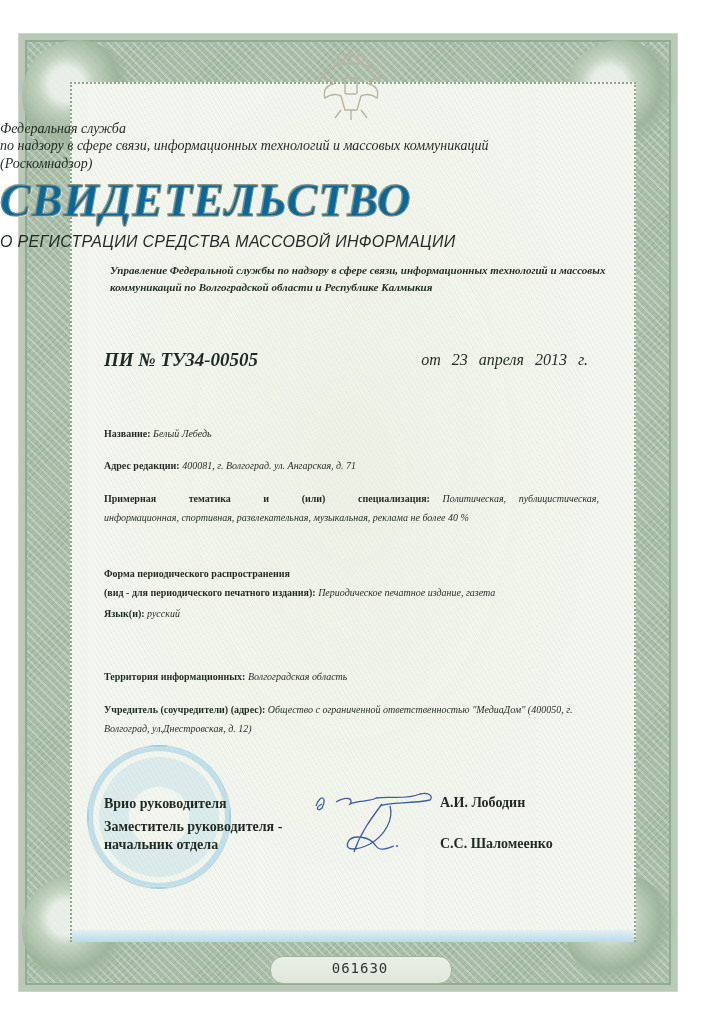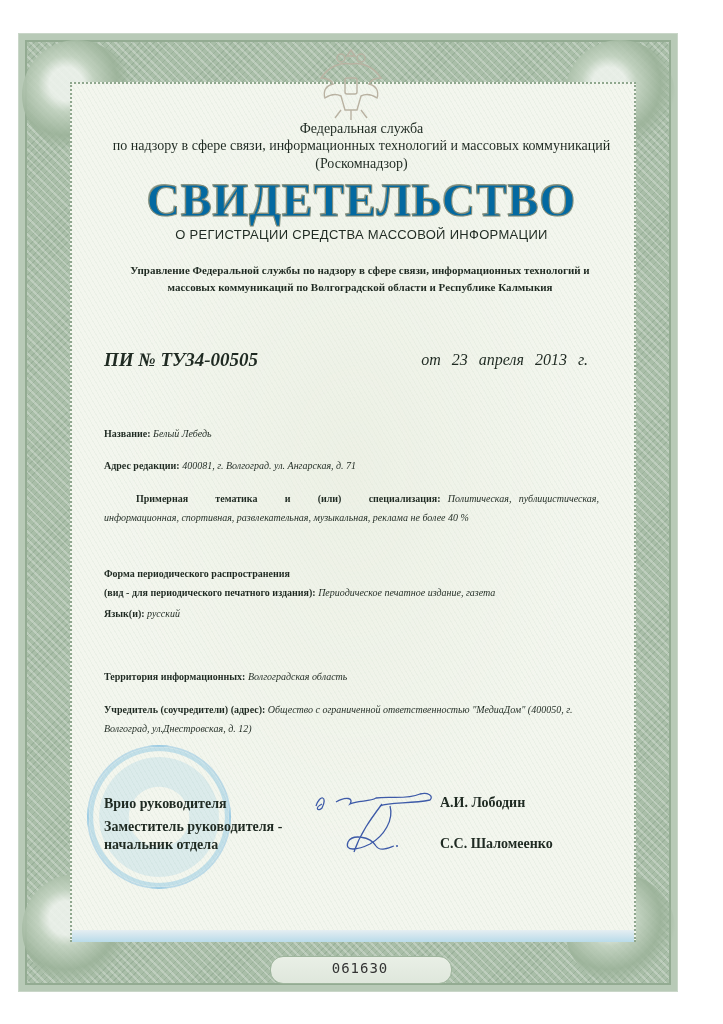--- a/index.html
+++ b/index.html
@@ -34,32 +34,32 @@
     border-left: 2px dotted #8fa78e; border-right: 2px dotted #8fa78e;
     border-top: 2px dotted #8fa78e;
   }
   .inner .bottom-band {
     position: absolute; left: 0; right: 0; bottom: 0; height: 12px;
     background: linear-gradient(#e5eef2, #b9dbe9);
   }
   .emblem {
     position: absolute; left: 311px; top: 44px; width: 80px; height: 80px;
   }
-  .text-block { position: absolute; left: 0; width: 723px; text-align: center; }
+  .text-block { position: absolute; left: 0; width: 723px; text-align: left; font-style: italic; }
   .agency-1 { top: 121px; font-size: 14px; }
   .agency-2 { top: 138px; font-size: 14px; }
   .agency-3 { top: 156px; font-size: 14px; }
   .doc-title {
     top: 174px; font-size: 46px; font-weight: bold; letter-spacing: 1px;
     color: #0369a1; -webkit-text-stroke: 1px #7e8a78;
     text-shadow: 1px 1px 0 #e6ebe0, -1px -1px 0 #9aa594;
   }
   .doc-subtitle {
-    top: 227px; font-family: "Liberation Sans", "DejaVu Sans", sans-serif;
-    font-size: 13px; letter-spacing: 0.3px;
+    top: 233px; font-family: "Liberation Sans", "DejaVu Sans", sans-serif;
+    font-size: 16px; letter-spacing: 0.3px;
   }
   .issuer {
     top: 262px; left: 110px; width: 500px; font-size: 11px; font-weight: bold; line-height: 17px;
   }
   .regline {
     position: absolute; top: 349px; left: 104px; width: 496px; height: 24px;
     font-style: italic; font-size: 19px;
   }
   .regline .num { position: absolute; left: 0; font-weight: bold; }
   .regline .date { position: absolute; right: 12px; font-size: 16px; top: 2px; word-spacing: 7px; }
@@ -128,21 +128,21 @@
   <span class="lbl">Название:</span>
   <span class="val">Белый Лебедь</span>
 </div>
 
 <div class="field" style="top:456px;">
   <span class="lbl">Адрес редакции:</span>
   <span class="val">400081, г. Волгоград. ул. Ангарская, д. 71</span>
 </div>
 
 <div class="field justify" style="top:489px;">
-  <span class="lbl" style="word-spacing:20px;margin-left:32px;">Примерная тематика и (или) специализация:</span>
+  <span class="lbl" style="word-spacing:20px;">Примерная тематика и (или) специализация:</span>
   <span class="val">Политическая, публицистическая, информационная, спортивная, развлекательная, музыкальная, реклама не более 40 %</span>
 </div>
 
 <div class="field" style="top:564px;">
   <div class="lbl">Форма периодического распространения</div>
   <span class="lbl">(вид - для периодического печатного издания):</span>
   <span class="val">Периодическое печатное издание, газета</span>
 </div>
 
 <div class="field" style="top:604px;">

